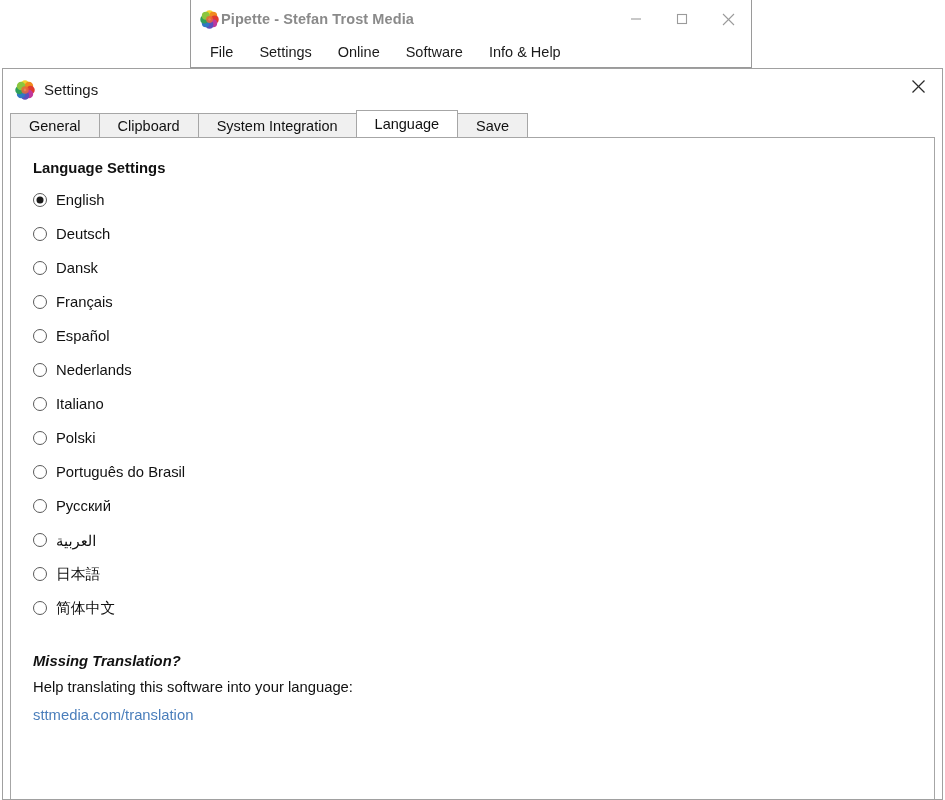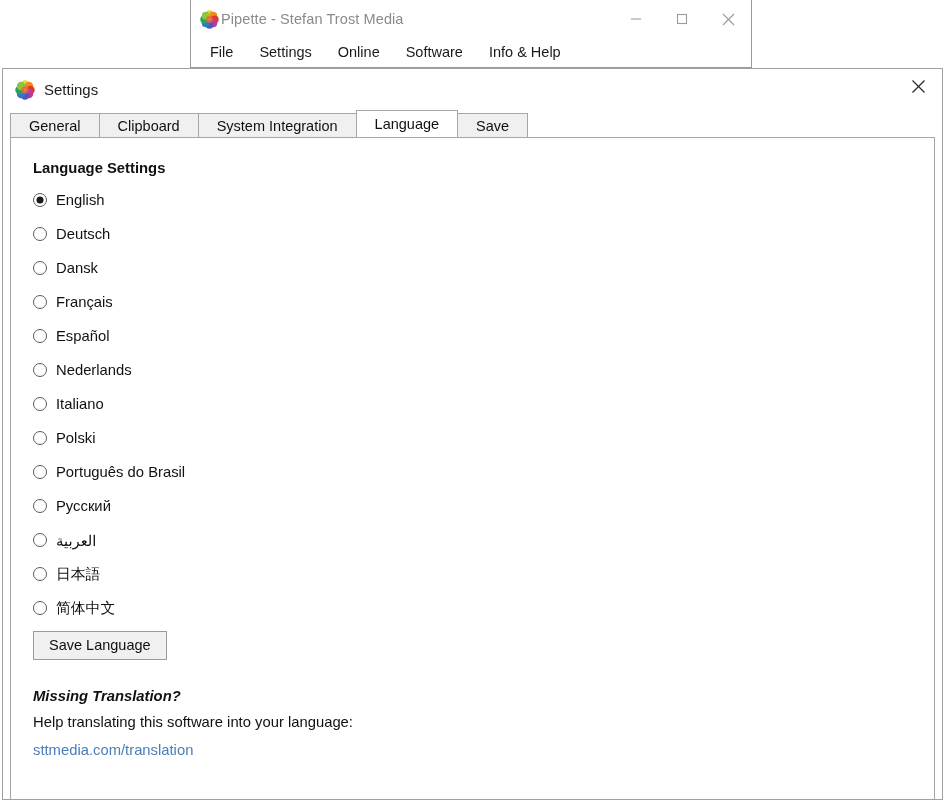--- a/index.html
+++ b/index.html
@@ -34,20 +34,21 @@
     background: #ffffff;
     display: flex;
     align-items: center;
   }
   #pipette-title-text {
     margin-left: 30px;
     font-size: 14.5px;
     color: #8a8a8a;
     white-space: nowrap;
     letter-spacing: 0.1px;
+    font-weight: bold;
   }
   .win-controls {
     position: absolute;
     right: 0px;
     top: 0px;
     height: 38px;
     display: flex;
     align-items: center;
   }
   .win-btn {
@@ -396,21 +397,20 @@
       </div>
       <div class="radio-row">
         <span class="radio-mark"></span>
         <span class="radio-label">日本語</span>
       </div>
       <div class="radio-row">
         <span class="radio-mark"></span>
         <span class="radio-label">简体中文</span>
       </div>
 
-      <button id="save-language-button">Save Language</button>
 
       <div class="missing-heading">Missing Translation?</div>
       <div class="missing-text">Help translating this software into your language:</div>
       <a class="missing-link">sttmedia.com/translation</a>
 
     </div>
   </div>
 </div>
 
 </body></html>

